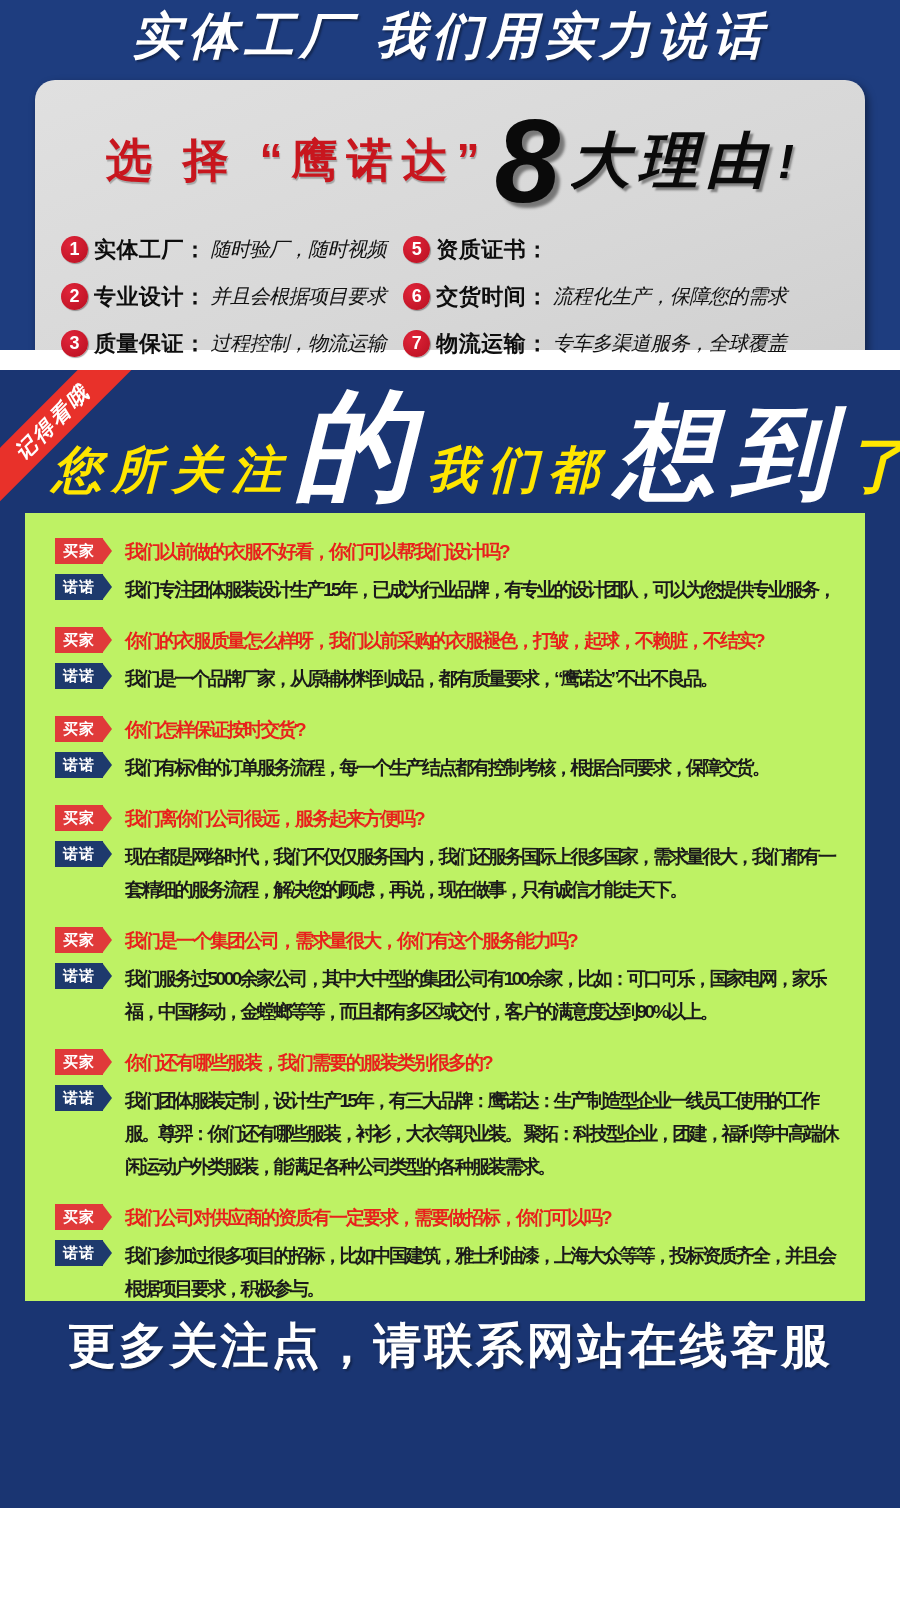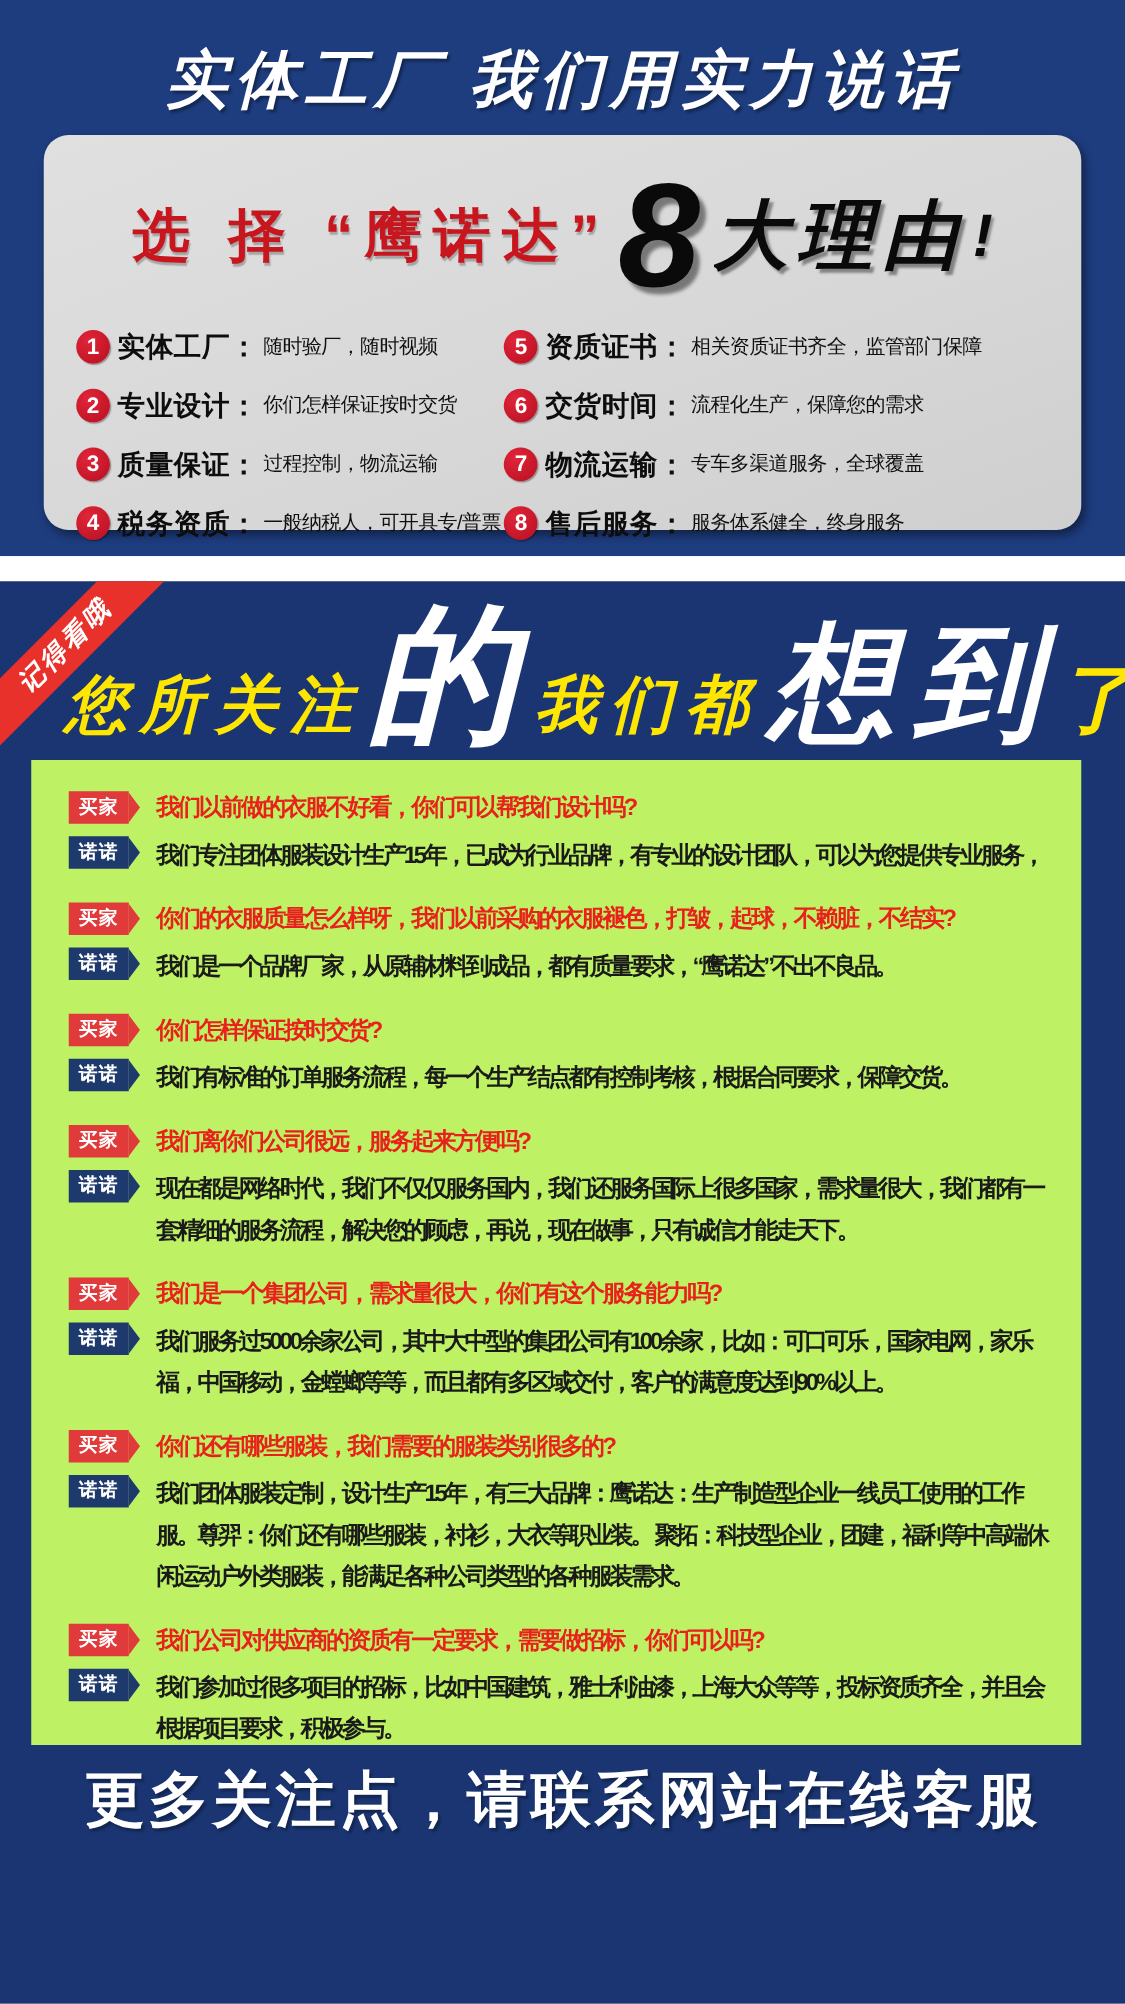--- a/index.html
+++ b/index.html
@@ -3,21 +3,21 @@
 <meta charset="utf-8">
 <style>
   * { margin:0; padding:0; box-sizing:border-box; }
   html,body { width:900px; }
   body {
     font-family:"Liberation Sans","DejaVu Sans",sans-serif;
     width:900px; height:1603px; overflow:hidden; background:#fff;
   }
 
   
-  .top-section { background:#1e3d7f; height:445px; padding-top:32px; }
+  .top-section { background:#1e3d7f; height:350px; padding-top:4px; }
   .top-headline {
     color:#fff; text-align:center; font-size:50px; font-weight:900;
     font-style:italic; letter-spacing:6px; line-height:64px;
     text-shadow:2px 2px 2px rgba(0,0,0,0.35);
   }
   .reasons-card {
     margin:12px 35px 0 35px; height:316px; border-radius:20px;
     background:linear-gradient(160deg,#e0e0e0 0%,#d7d7d7 60%,#cfcfcf 100%);
     box-shadow:3px 4px 8px rgba(0,0,0,0.45);
     padding:26px 20px 0 20px;
@@ -45,21 +45,21 @@
   .reasons-col.left  { width:44%; }
   .reasons-col.right { width:56%; }
   .reason-row { display:flex; align-items:center; height:47px; white-space:nowrap; }
   .num-badge {
     flex:0 0 27px; width:27px; height:27px; border-radius:50%;
     background:radial-gradient(circle at 35% 30%,#e0253a,#b80f20);
     color:#fff; font-size:18px; font-weight:bold; text-align:center; line-height:27px;
     margin-right:6px; box-shadow:1px 1px 1px rgba(0,0,0,0.35);
   }
   .reason-label { font-size:22px; font-weight:bold; color:#0d0d0d; letter-spacing:0.5px; }
-  .reason-desc  { font-size:16px; color:#111; margin-left:4px; letter-spacing:-0.5px; }
+  .reason-desc  { font-size:20px; color:#111; margin-left:4px; letter-spacing:-0.5px;font-style:italic; }
 
   
   .white-divider { height:20px; background:#ffffff; }
 
   
   .banner-section { position:relative; background:#1a3572; height:143px; overflow:hidden; }
   .ribbon {
     position:absolute; top:33px; left:-55px; width:215px; height:38px;
     background:#e8312a; transform:rotate(-45deg);
     color:#fff; font-size:21px; font-weight:bold; font-style:italic;
@@ -131,38 +131,37 @@
     <div class="reasons-grid">
       <div class="reasons-col left">
         <div class="reason-row">
           <span class="num-badge">1</span>
           <span class="reason-label">实体工厂：</span>
           <span class="reason-desc">随时验厂，随时视频</span>
         </div>
         <div class="reason-row">
           <span class="num-badge">2</span>
           <span class="reason-label">专业设计：</span>
-          <span class="reason-desc">你们怎样保证按时交货</span>
+          <span class="reason-desc">并且会根据项目要求</span>
         </div>
         <div class="reason-row">
           <span class="num-badge">3</span>
           <span class="reason-label">质量保证：</span>
           <span class="reason-desc">过程控制，物流运输</span>
         </div>
         <div class="reason-row">
           <span class="num-badge">4</span>
           <span class="reason-label">税务资质：</span>
           <span class="reason-desc">一般纳税人，可开具专/普票</span>
         </div>
       </div>
       <div class="reasons-col right">
         <div class="reason-row">
           <span class="num-badge">5</span>
           <span class="reason-label">资质证书：</span>
-          <span class="reason-desc">相关资质证书齐全，监管部门保障</span>
         </div>
         <div class="reason-row">
           <span class="num-badge">6</span>
           <span class="reason-label">交货时间：</span>
           <span class="reason-desc">流程化生产，保障您的需求</span>
         </div>
         <div class="reason-row">
           <span class="num-badge">7</span>
           <span class="reason-label">物流运输：</span>
           <span class="reason-desc">专车多渠道服务，全球覆盖</span>

